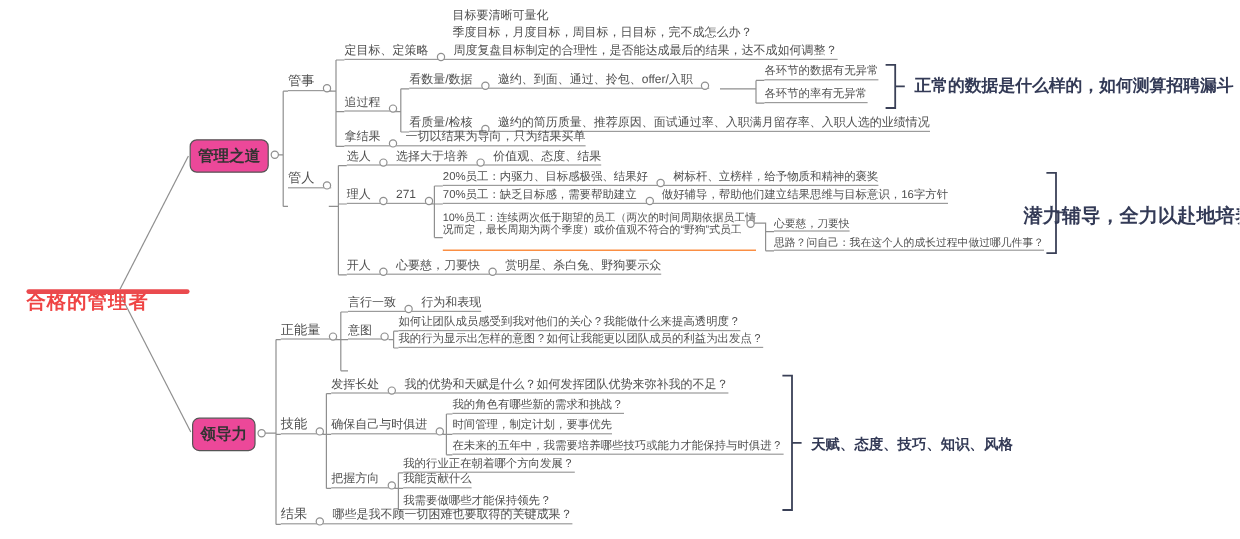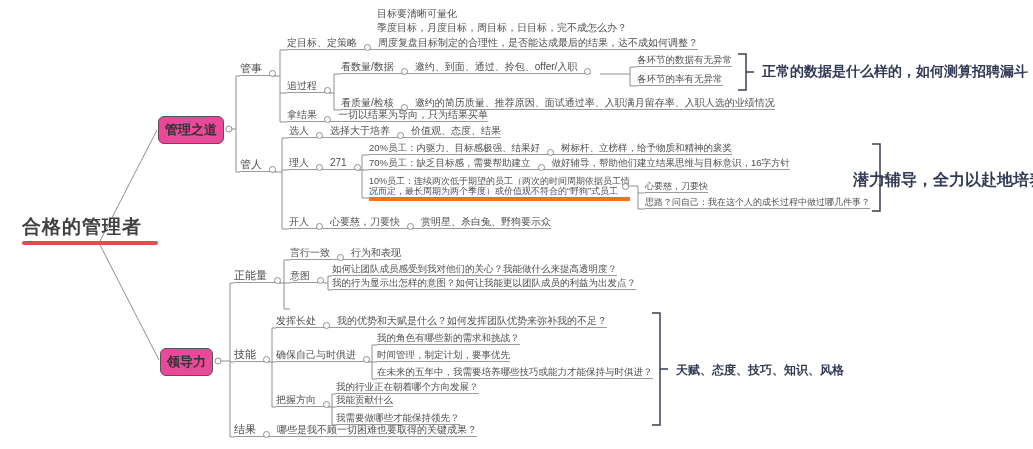--- a/index.html
+++ b/index.html
@@ -13,26 +13,26 @@
   .f11{font-size:11px;line-height:12px}
   .f10{font-size:10px;line-height:11px}
   .f95{font-size:9.5px;line-height:10.5px}
   .f9{font-size:9px;line-height:10px}
   .dot{width:5px;height:5px;min-width:5px;border:1px solid #8f8f8f;border-radius:50%;
        background:#fff;margin-bottom:-3px;}
   .absdot{position:absolute;z-index:2;width:5px;height:5px;border:1px solid #8f8f8f;
           border-radius:50%;background:#fff;}
   .box{position:absolute;z-index:2;border:1.4px solid #555;border-radius:6px;background:#ec4899;
        padding:4px 6px;font-size:13px;font-weight:bold;color:#333;white-space:nowrap;}
-  .root{position:absolute;z-index:2;font-size:19px;font-weight:bold;letter-spacing:1px;
-        color:#404040;white-space:nowrap;}
+  .root{position:absolute;z-index:2;font-size:16px;font-weight:bold;letter-spacing:1px;
+        color:#ef4444;white-space:nowrap;margin-top:28px;}
   .rootbar{position:absolute;z-index:2;height:3.5px;background:#ea4a4e;border-radius:2px;}
   .sum{position:absolute;z-index:2;font-weight:bold;color:#333a56;white-space:nowrap;}
-  .pre{white-space:pre;position:absolute;z-index:2;color:#4f4f4f;border-bottom:4px solid #f97316;
-       padding-bottom:1px;}
+  .pre{white-space:pre;position:absolute;z-index:2;color:#4f4f4f;border-bottom:1px solid #f97316;
+       padding-bottom:12px;}
 </style>
 </head>
 <body>
 
 <div class="stage">
 
   <svg class="wires" width="1033" height="449">
     <g stroke="#8f8f8f" stroke-width="1" fill="none">
 
       <path d="M100,241 L157,130"></path>
@@ -119,21 +119,21 @@
     <span class="dot"></span>
     <span>价值观、态度、结果</span>
   </div>
 
   <div class="row h13 f95" style="left:369px;top:142px">
     <span>20%员工：内驱力、目标感极强、结果好</span>
     <span class="dot"></span>
     <span>树标杆、立榜样，给予物质和精神的褒奖</span>
   </div>
 
-  <div class="row h13 f11" style="left:240px;top:159px">
+  <div class="row h13 f11" style="left:240px;top:144px">
     <span>管人</span>
     <span class="dot"></span>
   </div>
 
   <div class="row h13 f10" style="left:289px;top:157px">
     <span>理人</span>
     <span class="dot"></span>
     <span>271</span>
     <span class="dot"></span>
   </div>

